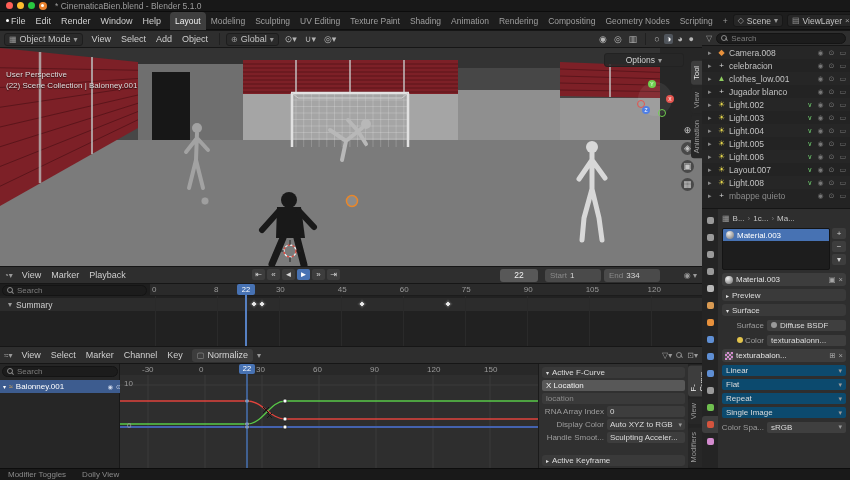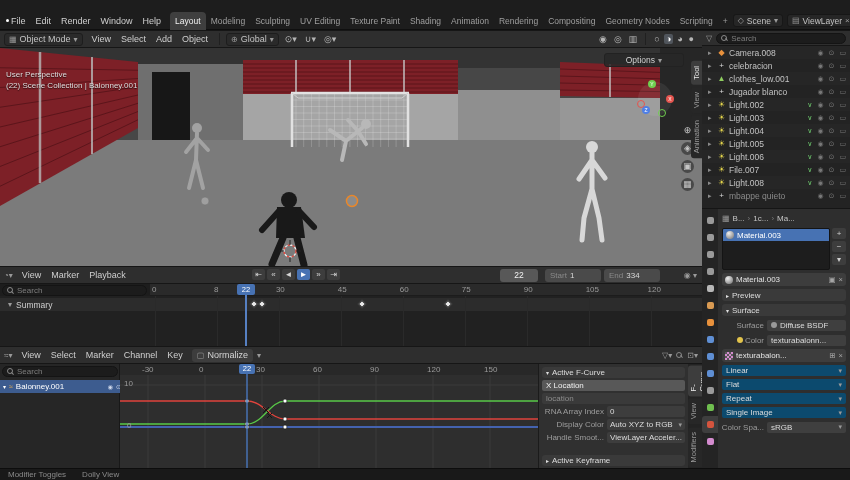--- a/index.html
+++ b/index.html
@@ -119,20 +119,27 @@
   .dot.yellow{background:#e3c44c;}
   .dot.gray{background:#9a9a9a;}
   
   .statusbar{position:absolute;left:0;top:468px;width:850px;height:12px;background:#191919;border-top:1px solid #0d0d0d;display:flex;align-items:center;gap:16px;padding:0 8px;font-size:8px;color:#8a8a8a;}
 </style>
 </head>
 <body>
 
 <div id="app">
 
+  <div class="titlebar">
+    <span class="tl-dot" style="background:#ff5f57"></span>
+    <span class="tl-dot" style="background:#febc2e"></span>
+    <span class="tl-dot" style="background:#28c840"></span>
+    <span class="blogo"></span>
+    <span class="title-text">* CinematicaBien.blend - Blender 5.1.0</span>
+  </div>
 
   <div class="menubar">
     <span class="blogo" style="margin-right:2px"></span>
     <span id="menu-left" style="display:flex">
         <span class="menu-item">File</span>
         <span class="menu-item">Edit</span>
         <span class="menu-item">Render</span>
         <span class="menu-item">Window</span>
         <span class="menu-item">Help</span>
       </span>
@@ -499,21 +506,21 @@
     <div class="srow">
       <span class="slabel">Display Color</span>
       <span class="sval">
         <span>Auto XYZ to RGB</span>
         <span class="enum-caret">▾</span>
       </span>
     </div>
     <div class="srow">
       <span class="slabel">Handle Smoot...</span>
       <span class="sval">
-        <span>ViewLayer Acceler...</span>
+        <span>Sculpting Acceler...</span>
 
       </span>
     </div>
     <div class="panel-hd" style="margin-top:auto">
       <span style="font-size:6px">▸</span>
       <span>Active Keyframe</span>
     </div>
   </div>
   <div id="gr-tabs">
       <div class="vtab active">F-Curve</div>
@@ -611,21 +618,21 @@
         <span class="oname">Light.006</span>
         <span class="flex1"></span>
         <span class="lcaret">∨</span>
         <span class="ricon">◉</span>
         <span class="ricon">⊙</span>
         <span class="ricon">▭</span>
       </div>
       <div class="out-row">
         <span class="caret">▸</span>
         <span class="oticon" style="color:#e3d44c">☀</span>
-        <span class="oname">File.007</span>
+        <span class="oname">Layout.007</span>
         <span class="flex1"></span>
         <span class="lcaret">∨</span>
         <span class="ricon">◉</span>
         <span class="ricon">⊙</span>
         <span class="ricon">▭</span>
       </div>
       <div class="out-row">
         <span class="caret">▸</span>
         <span class="oticon" style="color:#e3d44c">☀</span>
         <span class="oname">Light.008</span>

